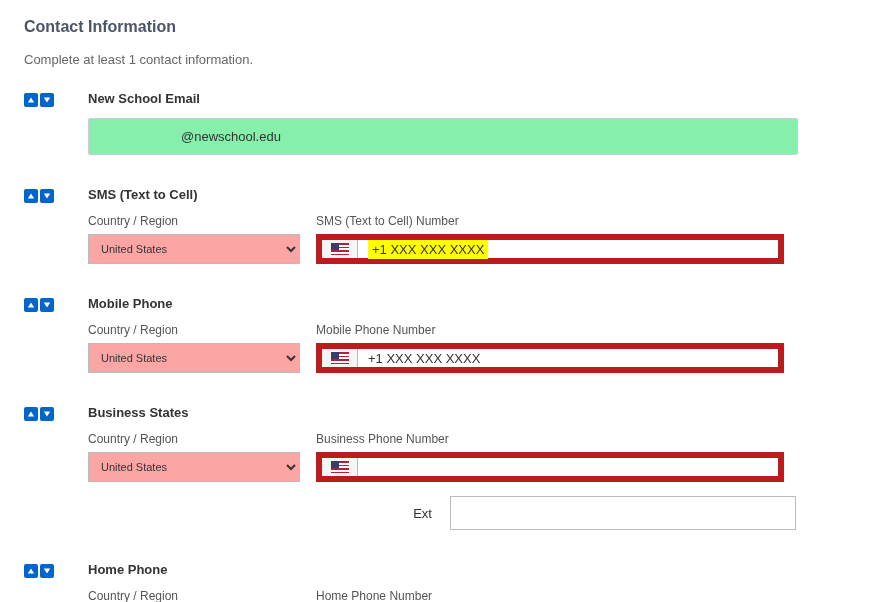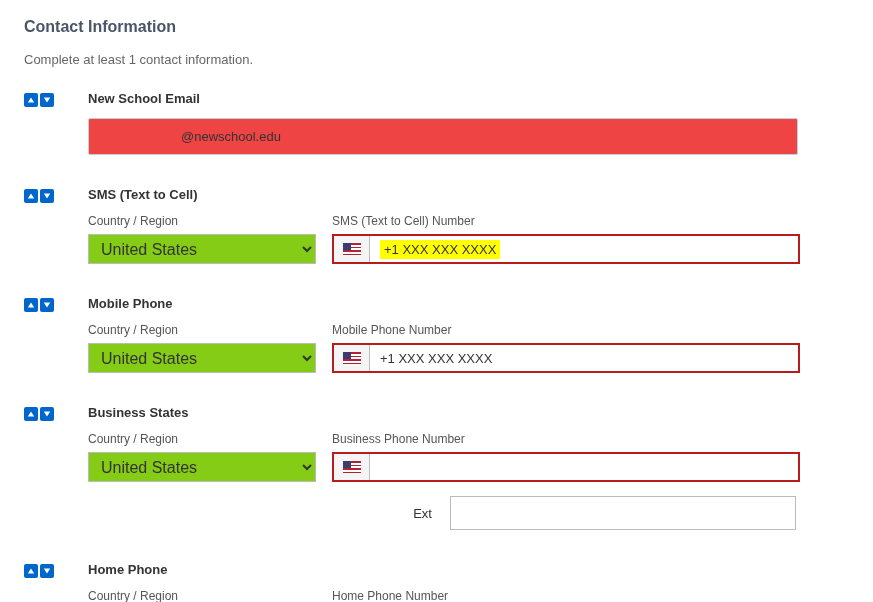--- a/index.html
+++ b/index.html
@@ -56,21 +56,21 @@
     .section-body {
       flex: 1;
     }
     .section-title {
       font-weight: bold;
       font-size: 13px;
       color: #333;
       margin-bottom: 12px;
     }
     .email-box {
-      background: #ef4444;
+      background: #86efac;
       border: 1px solid #c5cfd8;
       border-radius: 2px;
       padding: 10px 12px;
       width: 710px;
       font-size: 13px;
       color: #333;
     }
     .email-value {
       margin-left: 80px;
     }
@@ -83,34 +83,34 @@
     .field-col {
       display: flex;
       flex-direction: column;
     }
     .field-label {
       font-size: 12px;
       color: #555;
       margin-bottom: 6px;
     }
     select.country-select {
-      width: 228px;
+      width: 212px;
       height: 30px;
       border: 1px solid #bbb;
-      background: #84cc16;
-      font-size: 16px;
+      background: #fca5a5;
+      font-size: 11px;
       padding: 0 8px;
       color: #333;
       cursor: pointer;
     }
     .phone-wrapper {
       display: flex;
       width: 468px;
       height: 30px;
-      border: 2px solid #b91c1c;
+      border: 6px solid #b91c1c;
     }
     .flag-box {
       width: 36px;
       display: flex;
       align-items: center;
       justify-content: center;
       border-right: 1px solid #bbb;
       background: #f5f5f5;
     }
     .flag-us {

